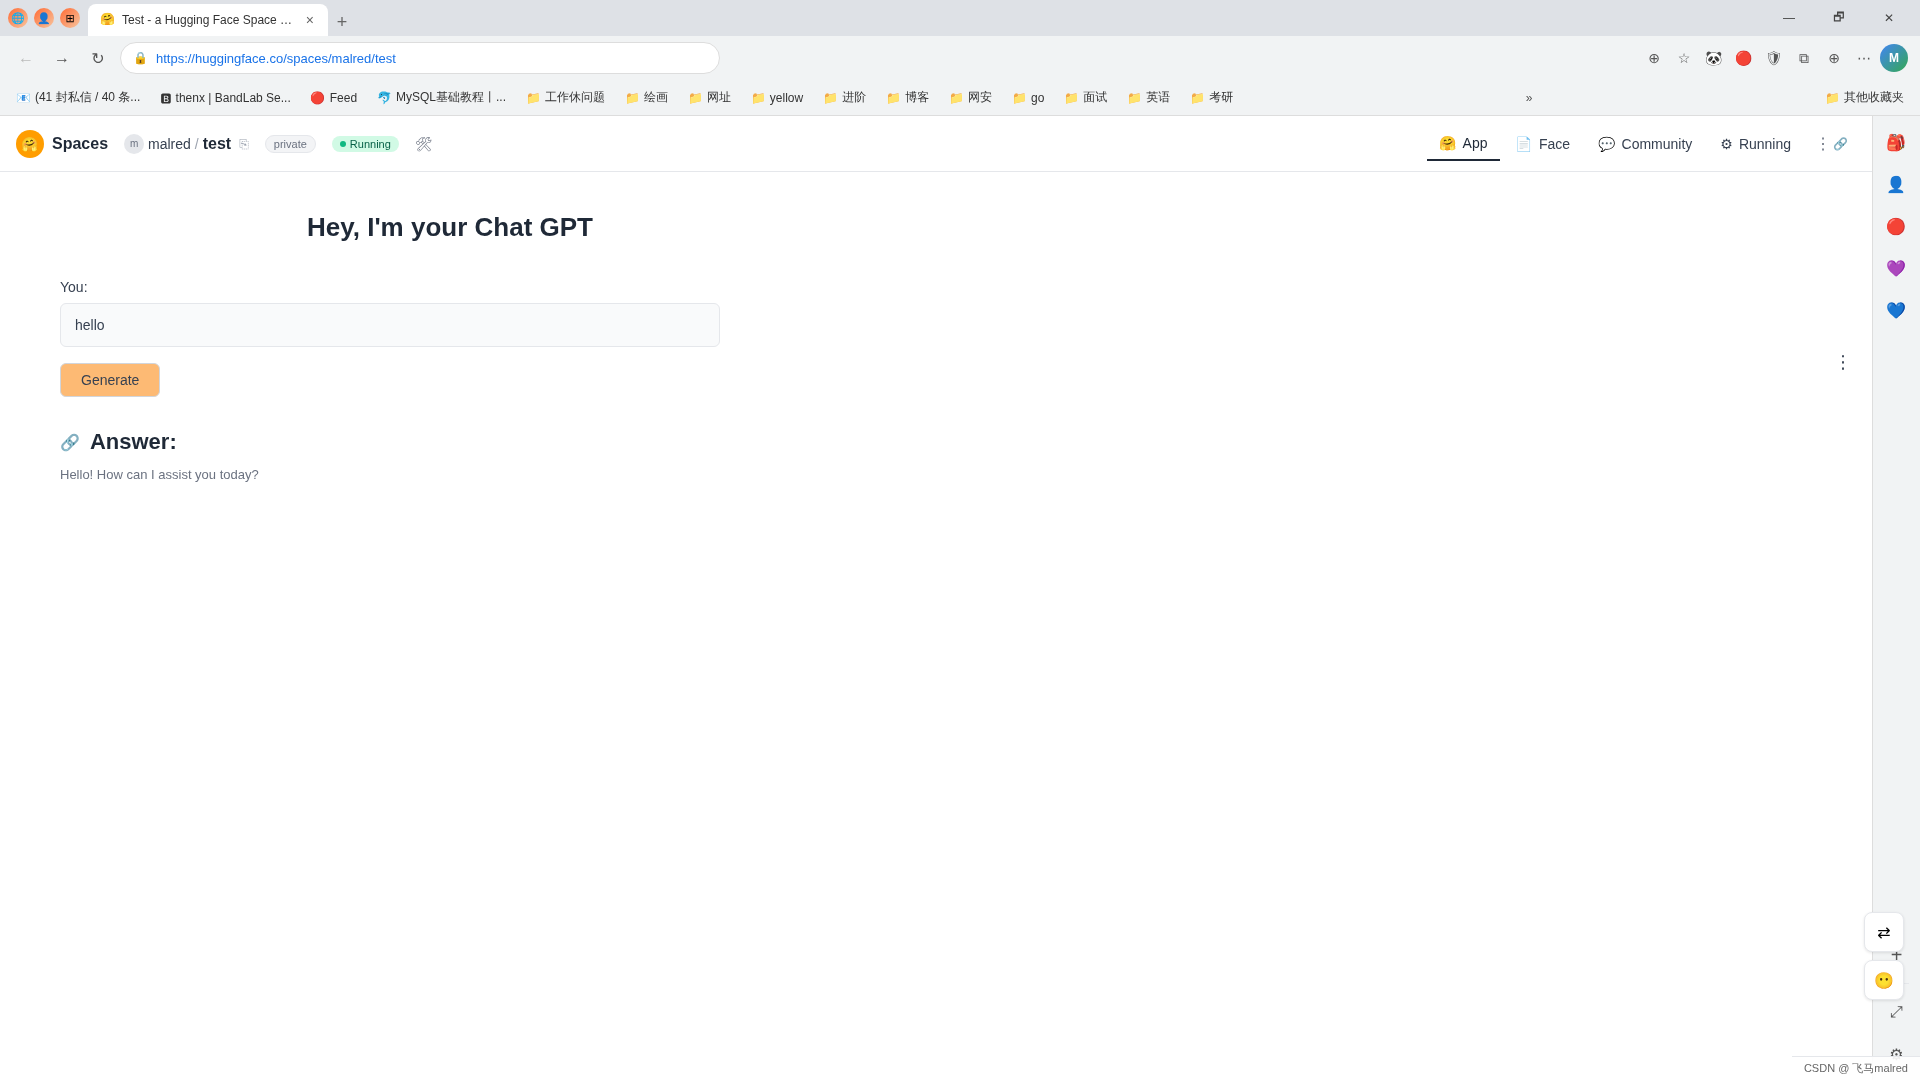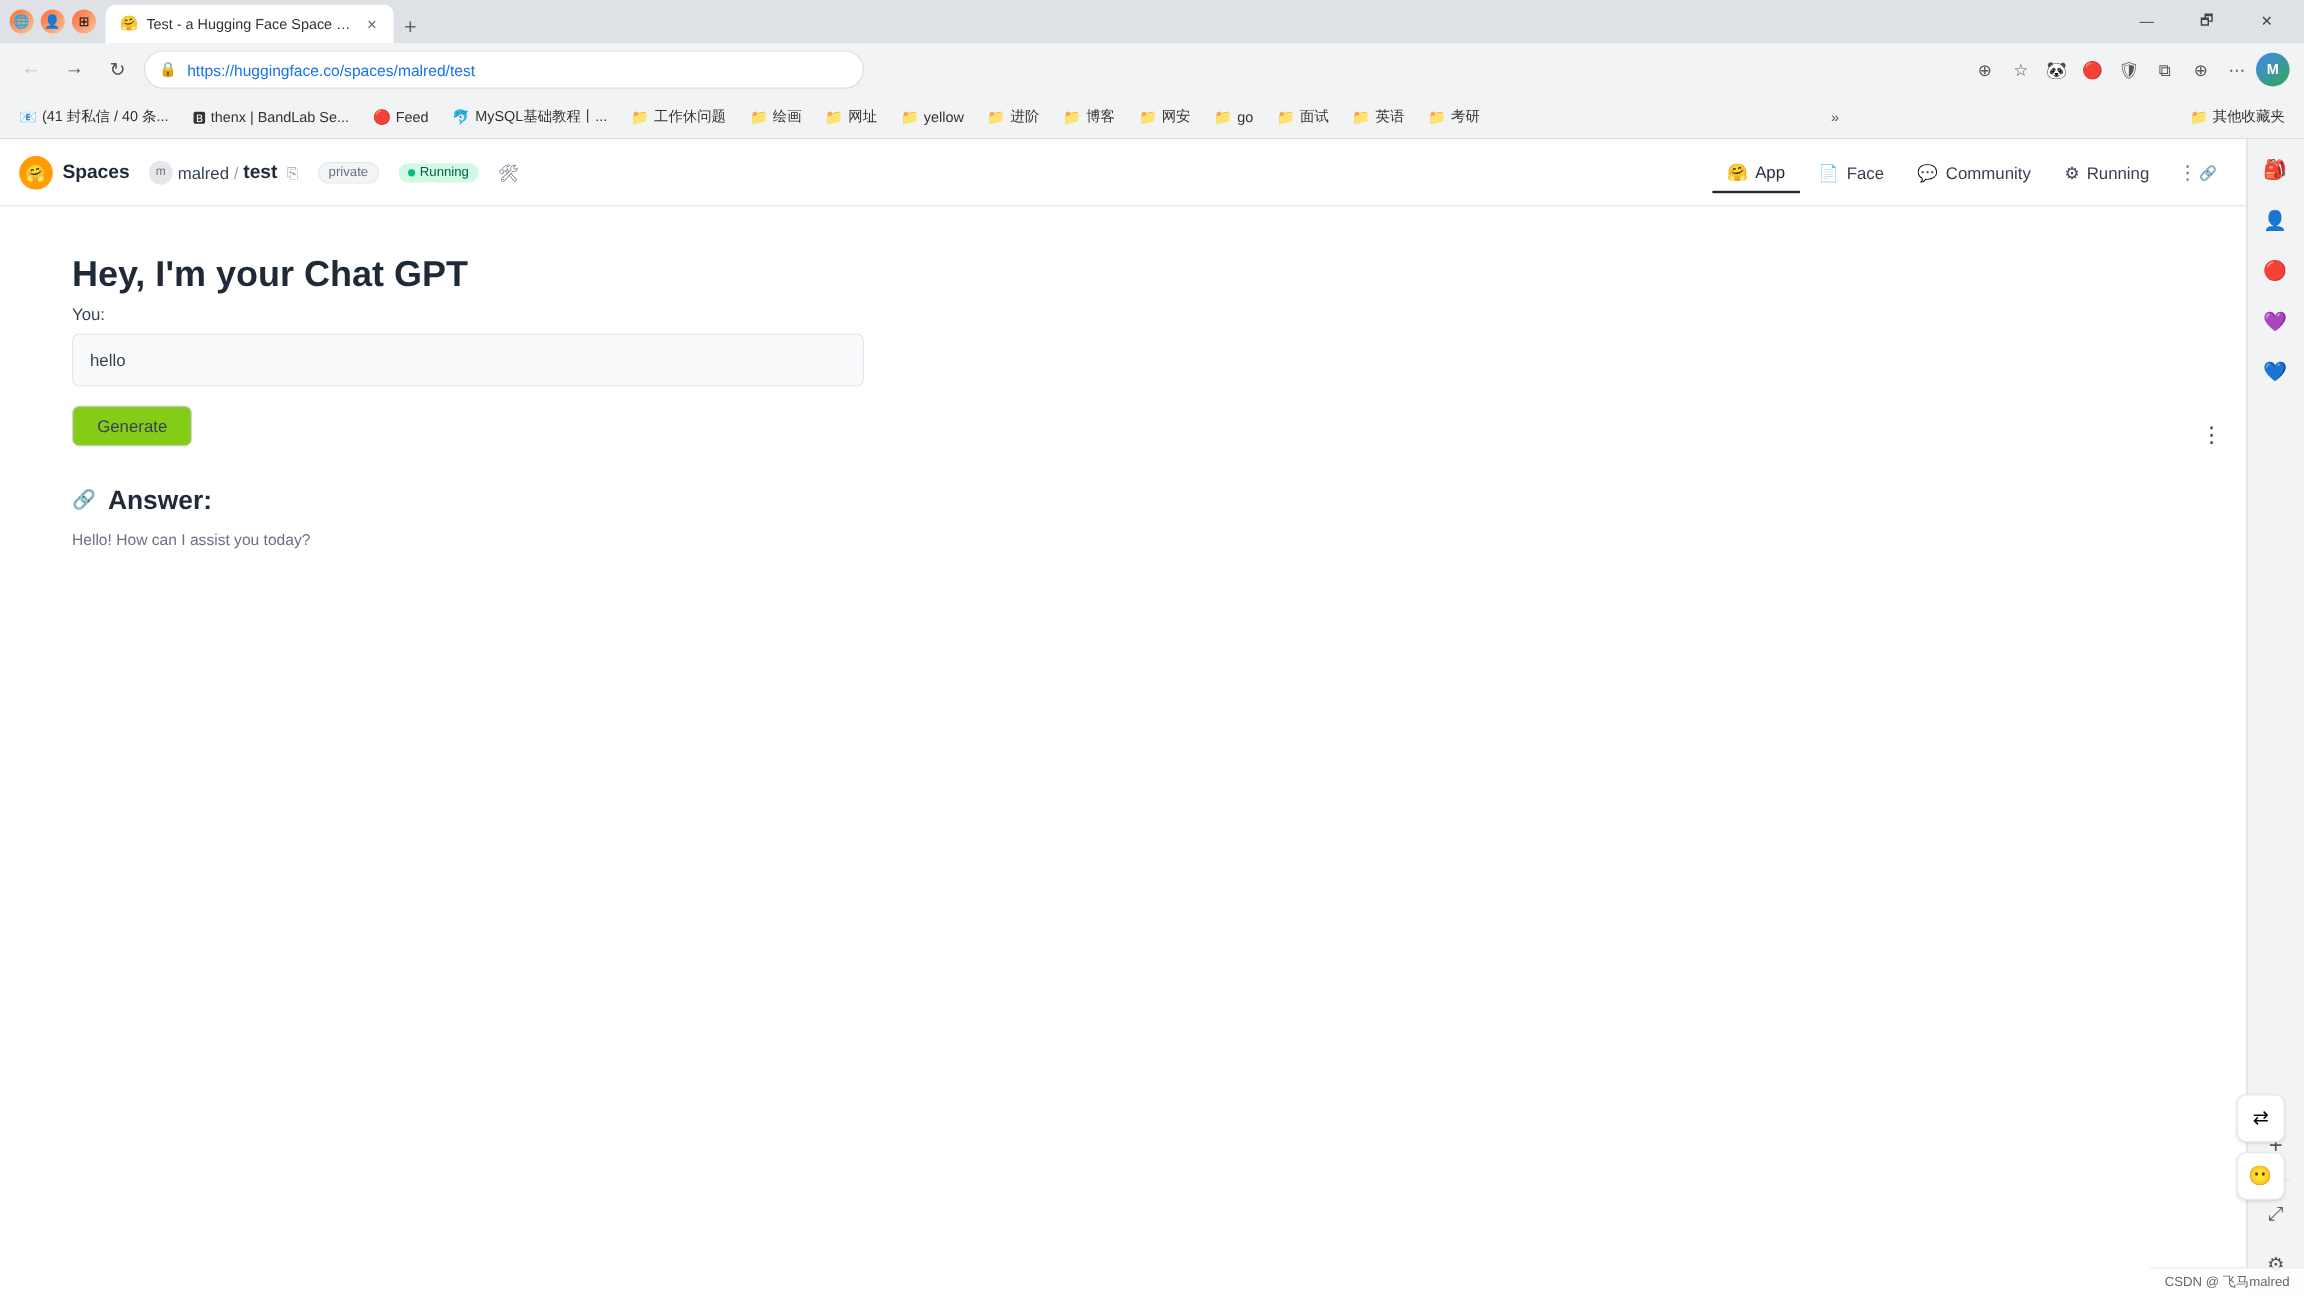--- a/index.html
+++ b/index.html
@@ -63,24 +63,24 @@
     .hf-nav { display: flex; align-items: center; margin-left: auto; gap: 4px; }
     .hf-nav-item { display: flex; align-items: center; gap: 6px; padding: 8px 12px; border-radius: 8px; cursor: pointer; font-size: 14px; color: #374151; text-decoration: none; }
     .hf-nav-item.active { color: #1f2937; font-weight: 500; border-bottom: 2px solid #1f2937; border-radius: 0; }
     .hf-nav-more { padding: 8px; cursor: pointer; color: #6b7280; display: flex; align-items: center; }
     .hf-user-avatar { width: 32px; height: 32px; border-radius: 50%; overflow: hidden; background: #374151; display: flex; align-items: center; justify-content: center; cursor: pointer; }
 
     
     .app-content { padding: 40px 60px; max-width: 900px; }
     .app-menu-btn { position: absolute; right: 60px; top: 175px; background: none; border: none; cursor: pointer; color: #374151; font-size: 18px; padding: 4px 8px; }
 
-    .app-title { font-size: 30px; font-weight: 700; color: #1f2937; margin-bottom: 8px; }
+    .app-title { font-size: 26px; font-weight: 700; color: #1f2937; margin-bottom: 36px; text-align: center; }
     .app-label { font-size: 14px; color: #374151; margin-bottom: 8px; }
     .app-input { width: 660px; height: 44px; padding: 10px 14px; background: #f9fafb; border: 1px solid #e5e7eb; border-radius: 6px; font-size: 14px; color: #374151; outline: none; }
-    .app-generate-btn { margin-top: 16px; padding: 8px 20px; background: #84cc16; border: 1px solid #d1d5db; border-radius: 6px; font-size: 14px; color: #374151; cursor: pointer; font-weight: 500; }
+    .app-generate-btn { margin-top: 16px; padding: 8px 20px; background: #fdba74; border: 1px solid #d1d5db; border-radius: 6px; font-size: 14px; color: #374151; cursor: pointer; font-weight: 500; }
     .app-answer-section { margin-top: 32px; }
     .app-answer-heading { display: flex; align-items: center; gap: 10px; font-size: 22px; font-weight: 700; color: #1f2937; margin-bottom: 12px; }
     .answer-link-icon { color: #9ca3af; font-size: 16px; cursor: pointer; }
     .app-answer-text { font-size: 13px; color: #6b7280; }
 
     
     .floating-btns { position: fixed; bottom: 80px; right: 16px; display: flex; flex-direction: column; gap: 8px; }
     .float-btn { width: 40px; height: 40px; background: #fff; border: 1px solid #e5e7eb; border-radius: 8px; display: flex; align-items: center; justify-content: center; cursor: pointer; box-shadow: 0 1px 3px rgba(0,0,0,0.1); font-size: 16px; }
 
     

